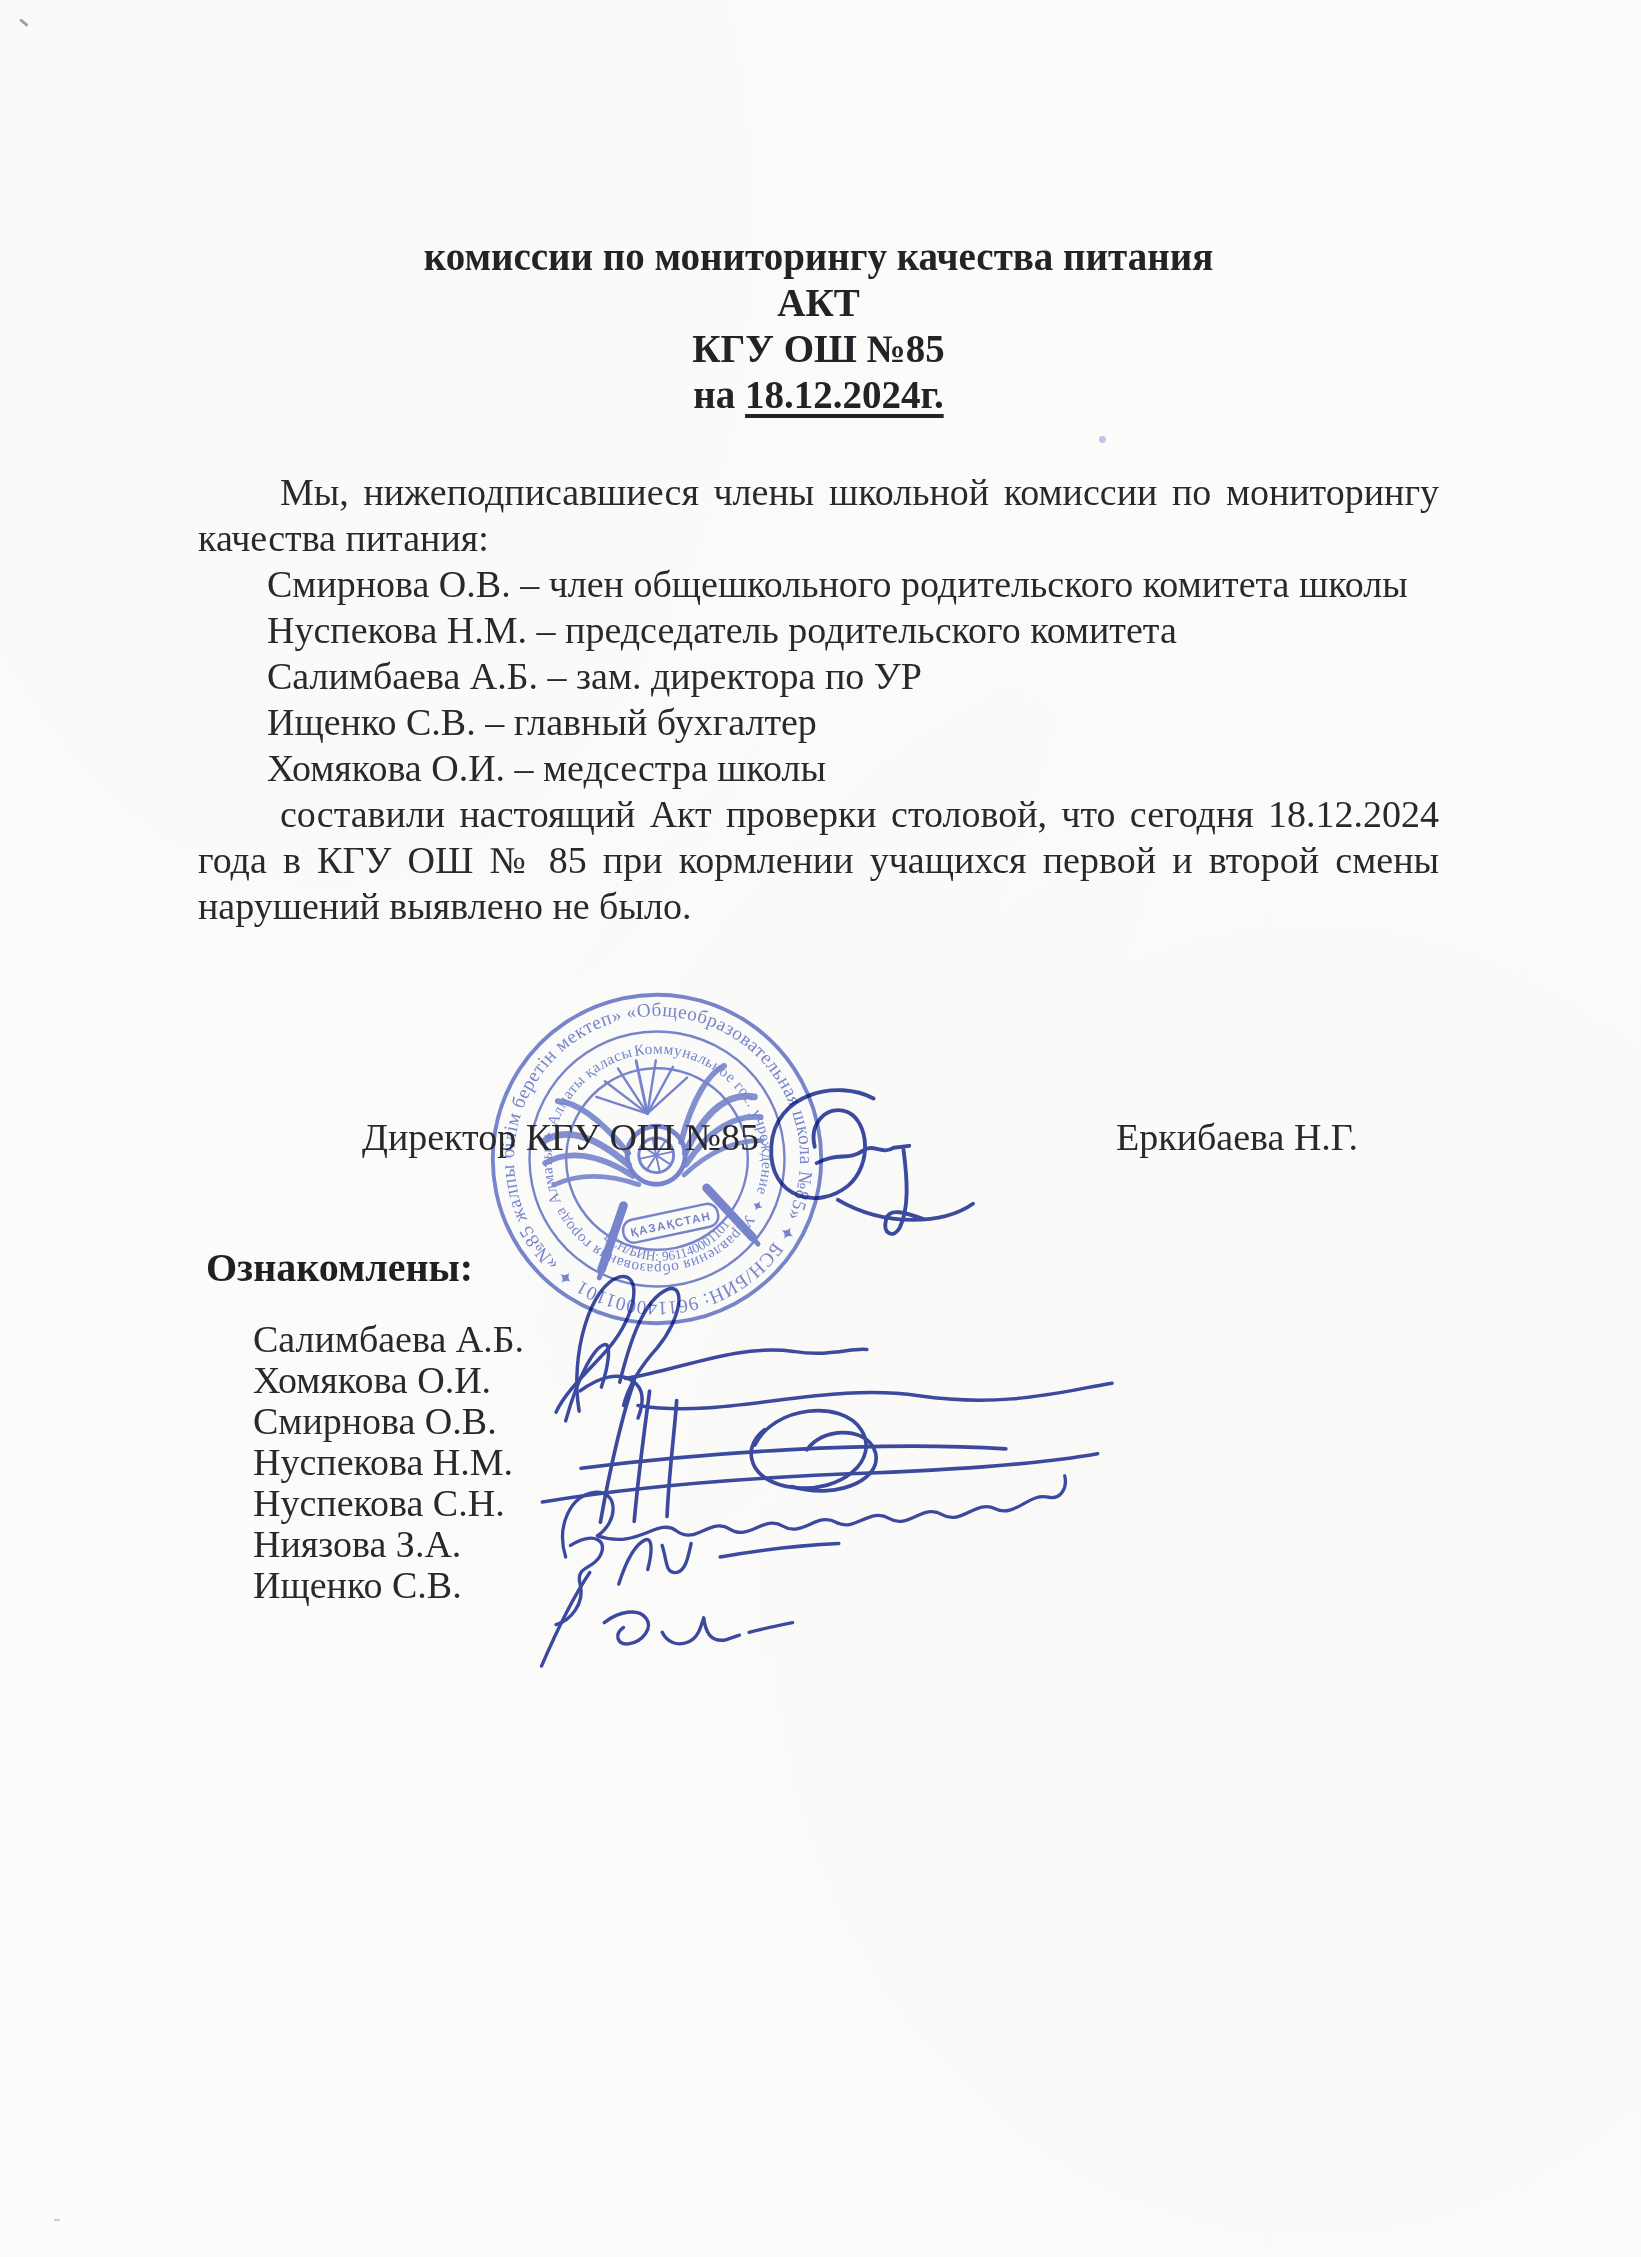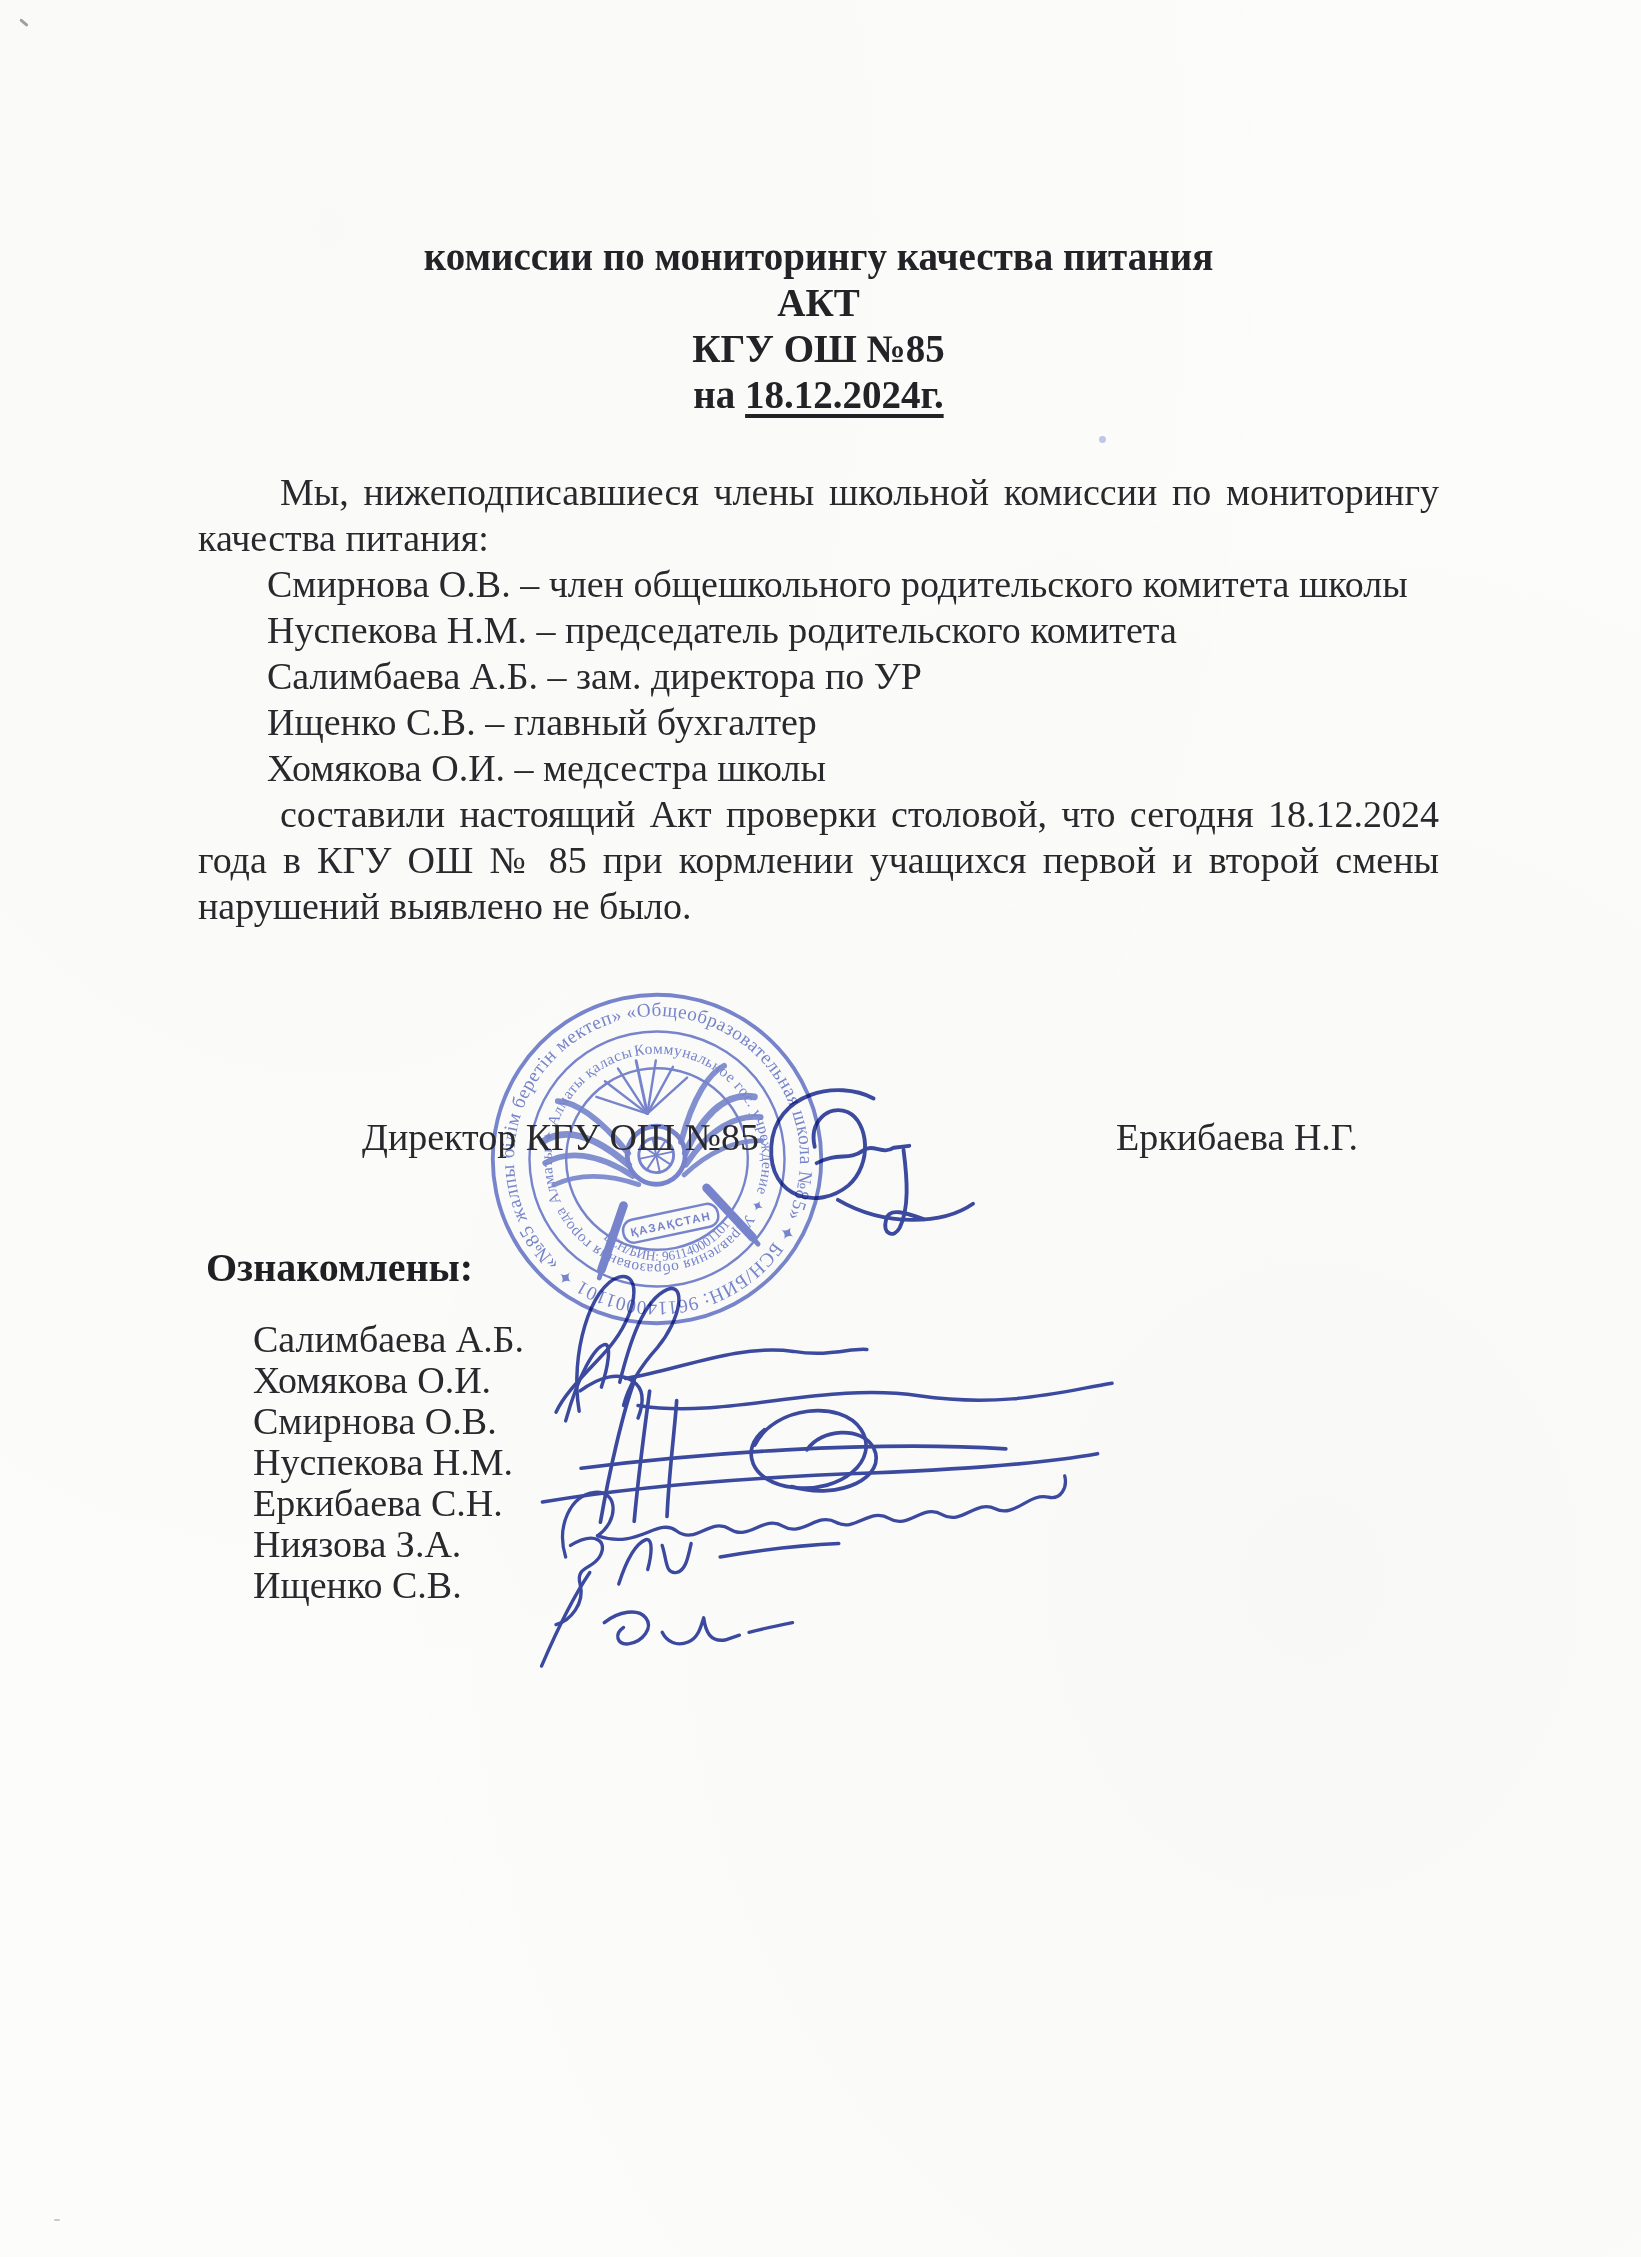--- a/index.html
+++ b/index.html
@@ -133,21 +133,21 @@
     <span class="director-label">Директор КГУ ОШ №85</span>
     <span class="director-name">Еркибаева Н.Г.</span>
   </div>
 
   <div class="ack-heading">Ознакомлены:</div>
   <div class="ack-list">
     <div class="line">Салимбаева А.Б.</div>
     <div class="line">Хомякова О.И.</div>
     <div class="line">Смирнова О.В.</div>
     <div class="line">Нуспекова Н.М.</div>
-    <div class="line">Еркибаева С.Н.</div>
+    <div class="line">Нуспекова С.Н.</div>
     <div class="line">Ниязова З.А.</div>
     <div class="line">Ищенко С.В.</div>
   </div>
 
   <svg class="sig-layer" viewBox="0 0 1700 2338" xmlns="http://www.w3.org/2000/svg">
 
     <g stroke-width="4">
       <path d="M 905 1138 C 868 1118, 802 1132, 799 1188 C 796 1242, 848 1254, 879 1228 C 904 1206, 900 1162, 878 1152 C 858 1144, 838 1162, 844 1188"></path>
       <path d="M 846 1205 C 868 1193, 879 1203, 894 1192 C 905 1184, 914 1197, 926 1189 L 942 1187"></path>
       <path d="M 936 1191 C 940 1222, 942 1252, 932 1272 C 926 1283, 914 1279, 918 1263 C 921 1250, 940 1257, 957 1263"></path>

